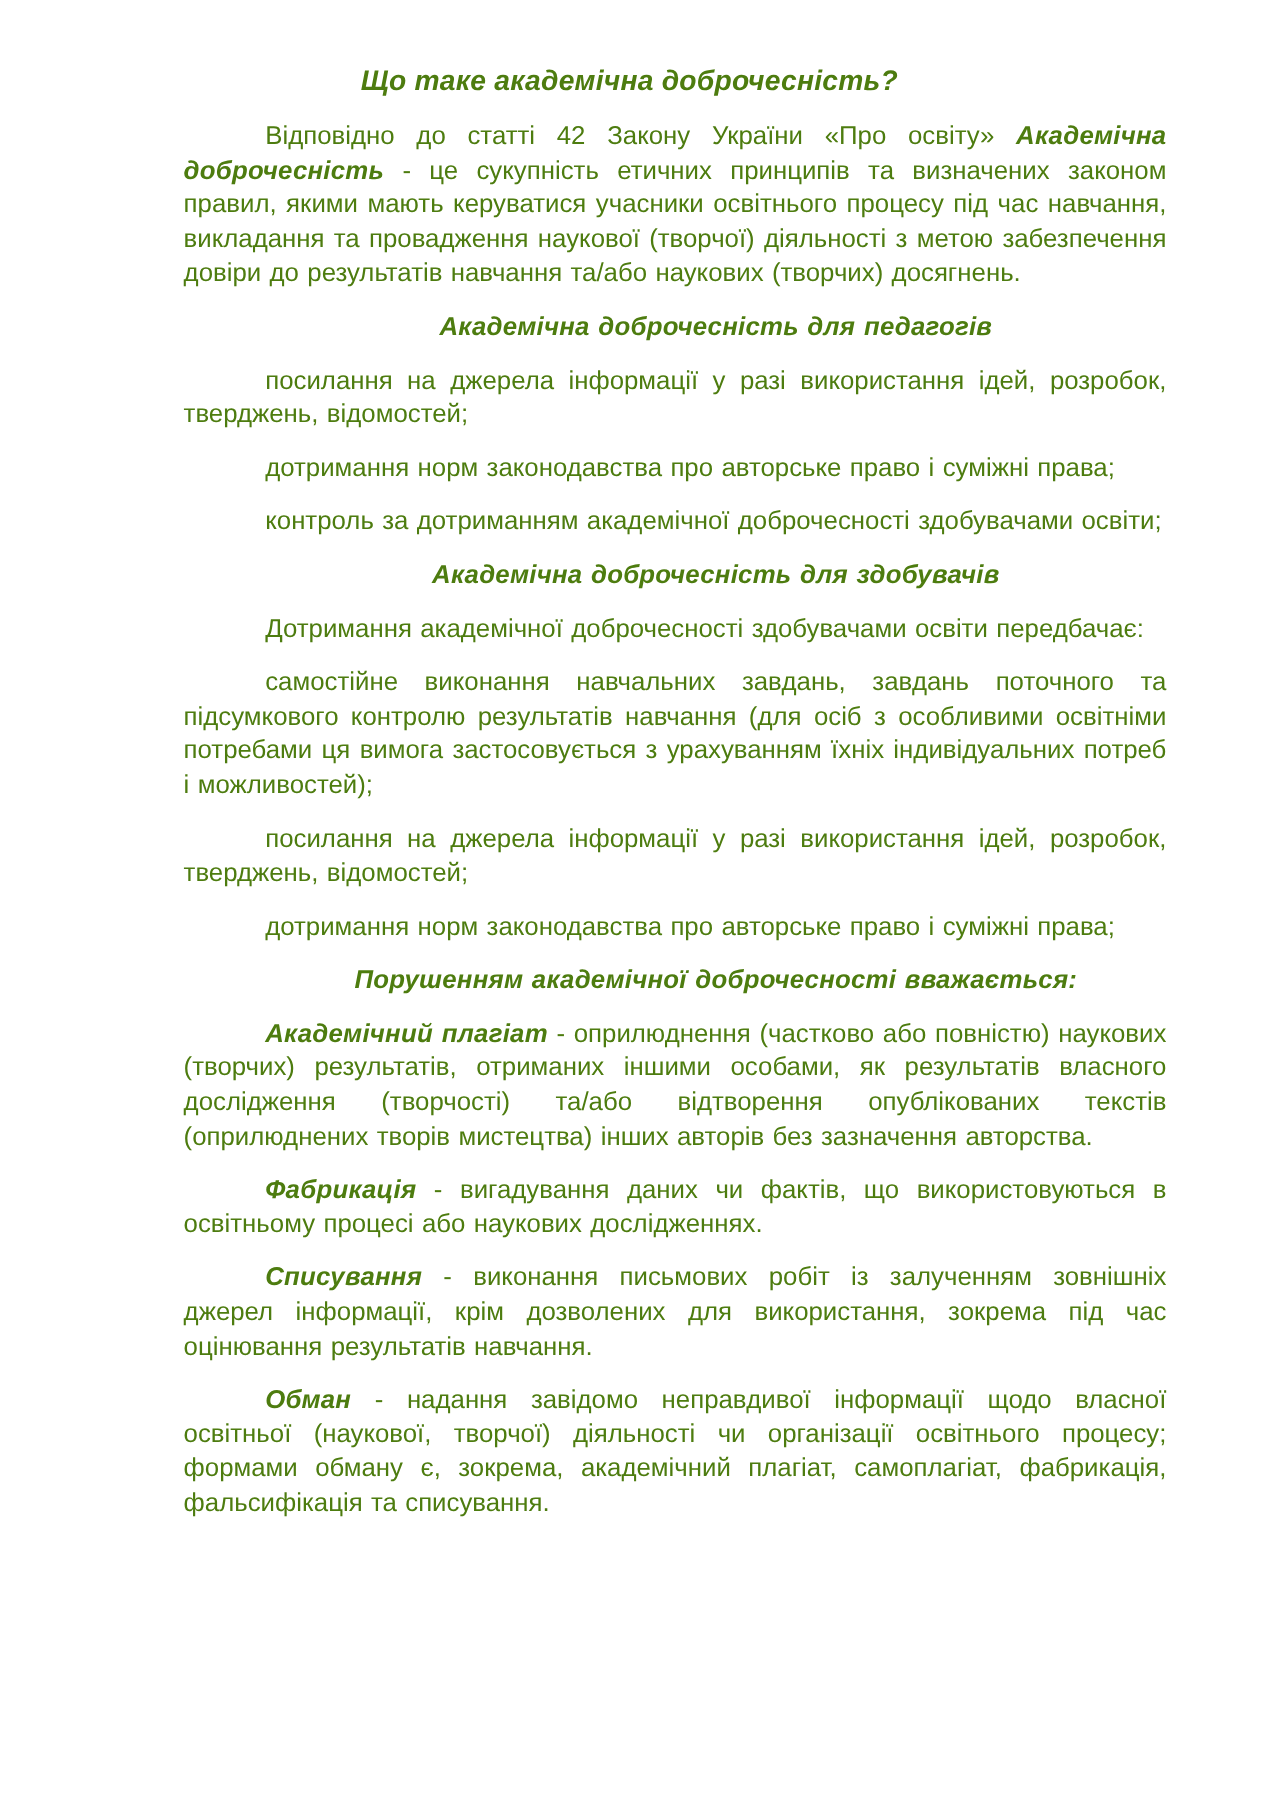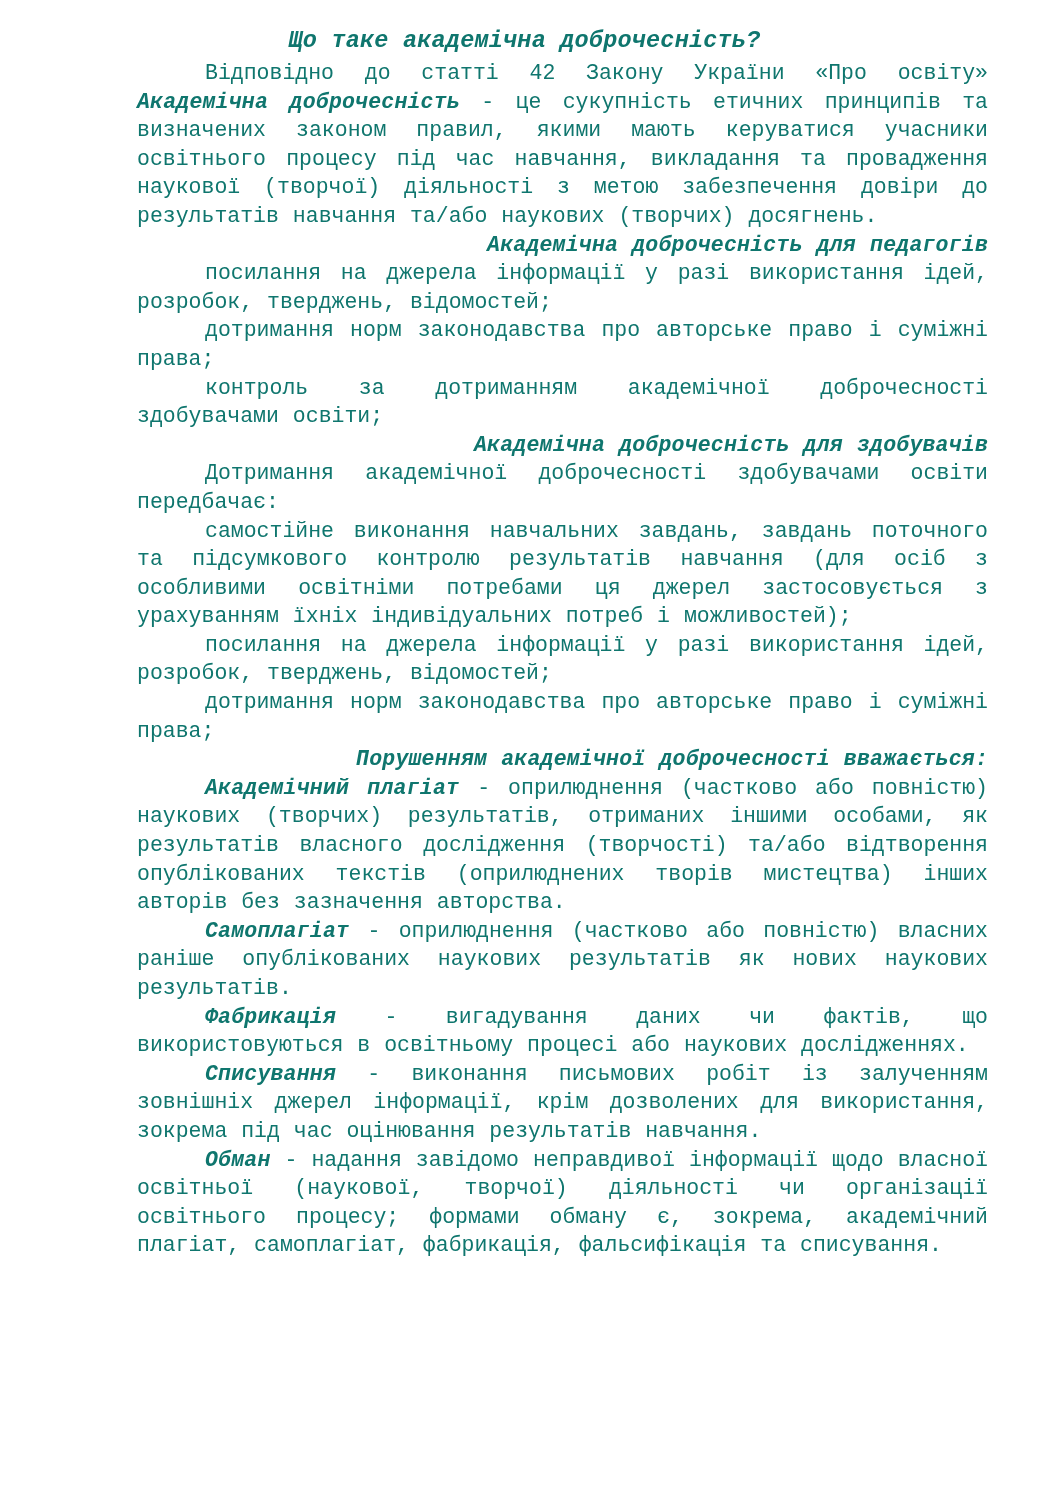--- a/index.html
+++ b/index.html
@@ -6,45 +6,45 @@
     margin: 0;
     padding: 0;
     background: #ffffff;
   }
   .page {
     position: relative;
     width: 1058px;
     height: 1497px;
     box-sizing: border-box;
     background: #ffffff;
-    color: #0f766e;
-    font-family: Liberation Mono, monospace;
+    color: #4d7c0f;
+    font-family: Liberation Sans, sans-serif;
     font-size: 21.5px;
     line-height: 28.6px;
-    padding: 25px 70px 20px 137px;
+    padding: 52px 70px 20px 137px;
     overflow: hidden;
   }
   .doc-title {
     text-align: center;
     font-weight: bold;
     font-style: italic;
     font-size: 23.5px;
     line-height: 31px;
     margin: 0 0 3px 0;
     transform: translateX(-38px);
     letter-spacing: 0.2px;
   }
   .para {
-    margin: 0;
+    margin: 16px;
     text-align: justify;
     text-indent: 68px;
     word-spacing: 1px;
   }
   .para.heading {
-    text-align: right;
+    text-align: center;
     font-weight: bold;
     font-style: italic;
     letter-spacing: 0.2px;
   }
   .seg-b {
     font-weight: bold;
     font-style: italic;
     letter-spacing: 0.2px;
   }
   .seg-n {
@@ -58,23 +58,22 @@
 <div class="page">
   <h1 class="doc-title">Що таке академічна доброчесність?</h1>
   <div id="paragraphs">
       <p class="para body"><span class="seg-n">Відповідно до статті 42 Закону України «Про освіту» </span><span class="seg-b">Академічна доброчесність</span><span class="seg-n"> - це сукупність етичних принципів та визначених законом правил, якими мають керуватися учасники освітнього процесу під час навчання, викладання та провадження наукової (творчої) діяльності з метою забезпечення довіри до результатів навчання та/або наукових (творчих) досягнень.</span></p>
       <p class="para heading"><span class="seg-b">Академічна доброчесність для педагогів</span></p>
       <p class="para body"><span class="seg-n">посилання на джерела інформації у разі використання ідей, розробок, тверджень, відомостей;</span></p>
       <p class="para body"><span class="seg-n">дотримання норм законодавства про авторське право і суміжні права;</span></p>
       <p class="para body"><span class="seg-n">контроль за дотриманням академічної доброчесності здобувачами освіти;</span></p>
       <p class="para heading"><span class="seg-b">Академічна доброчесність для здобувачів</span></p>
       <p class="para body"><span class="seg-n">Дотримання академічної доброчесності здобувачами освіти передбачає:</span></p>
-      <p class="para body"><span class="seg-n">самостійне виконання навчальних завдань, завдань поточного та підсумкового контролю результатів навчання (для осіб з особливими освітніми потребами ця джерел застосовується з урахуванням їхніх індивідуальних потреб і можливостей);</span></p>
+      <p class="para body"><span class="seg-n">самостійне виконання навчальних завдань, завдань поточного та підсумкового контролю результатів навчання (для осіб з особливими освітніми потребами ця вимога застосовується з урахуванням їхніх індивідуальних потреб і можливостей);</span></p>
       <p class="para body"><span class="seg-n">посилання на джерела інформації у разі використання ідей, розробок, тверджень, відомостей;</span></p>
       <p class="para body"><span class="seg-n">дотримання норм законодавства про авторське право і суміжні права;</span></p>
       <p class="para heading"><span class="seg-b">Порушенням академічної доброчесності вважається:</span></p>
       <p class="para body"><span class="seg-b">Академічний плагіат</span><span class="seg-n"> - оприлюднення (частково або повністю) наукових (творчих) результатів, отриманих іншими особами, як результатів власного дослідження (творчості) та/або відтворення опублікованих текстів (оприлюднених творів мистецтва) інших авторів без зазначення авторства.</span></p>
-      <p class="para body"><span class="seg-b">Самоплагіат</span><span class="seg-n"> - оприлюднення (частково або повністю) власних раніше опублікованих наукових результатів як нових наукових результатів.</span></p>
       <p class="para body"><span class="seg-b">Фабрикація</span><span class="seg-n"> - вигадування даних чи фактів, що використовуються в освітньому процесі або наукових дослідженнях.</span></p>
       <p class="para body"><span class="seg-b">Списування</span><span class="seg-n"> - виконання письмових робіт із залученням зовнішніх джерел інформації, крім дозволених для використання, зокрема під час оцінювання результатів навчання.</span></p>
       <p class="para body"><span class="seg-b">Обман</span><span class="seg-n"> - надання завідомо неправдивої інформації щодо власної освітньої (наукової, творчої) діяльності чи організації освітнього процесу; формами обману є, зокрема, академічний плагіат, самоплагіат, фабрикація, фальсифікація та списування.</span></p>
     </div>
 </div>
 
 </body></html>

